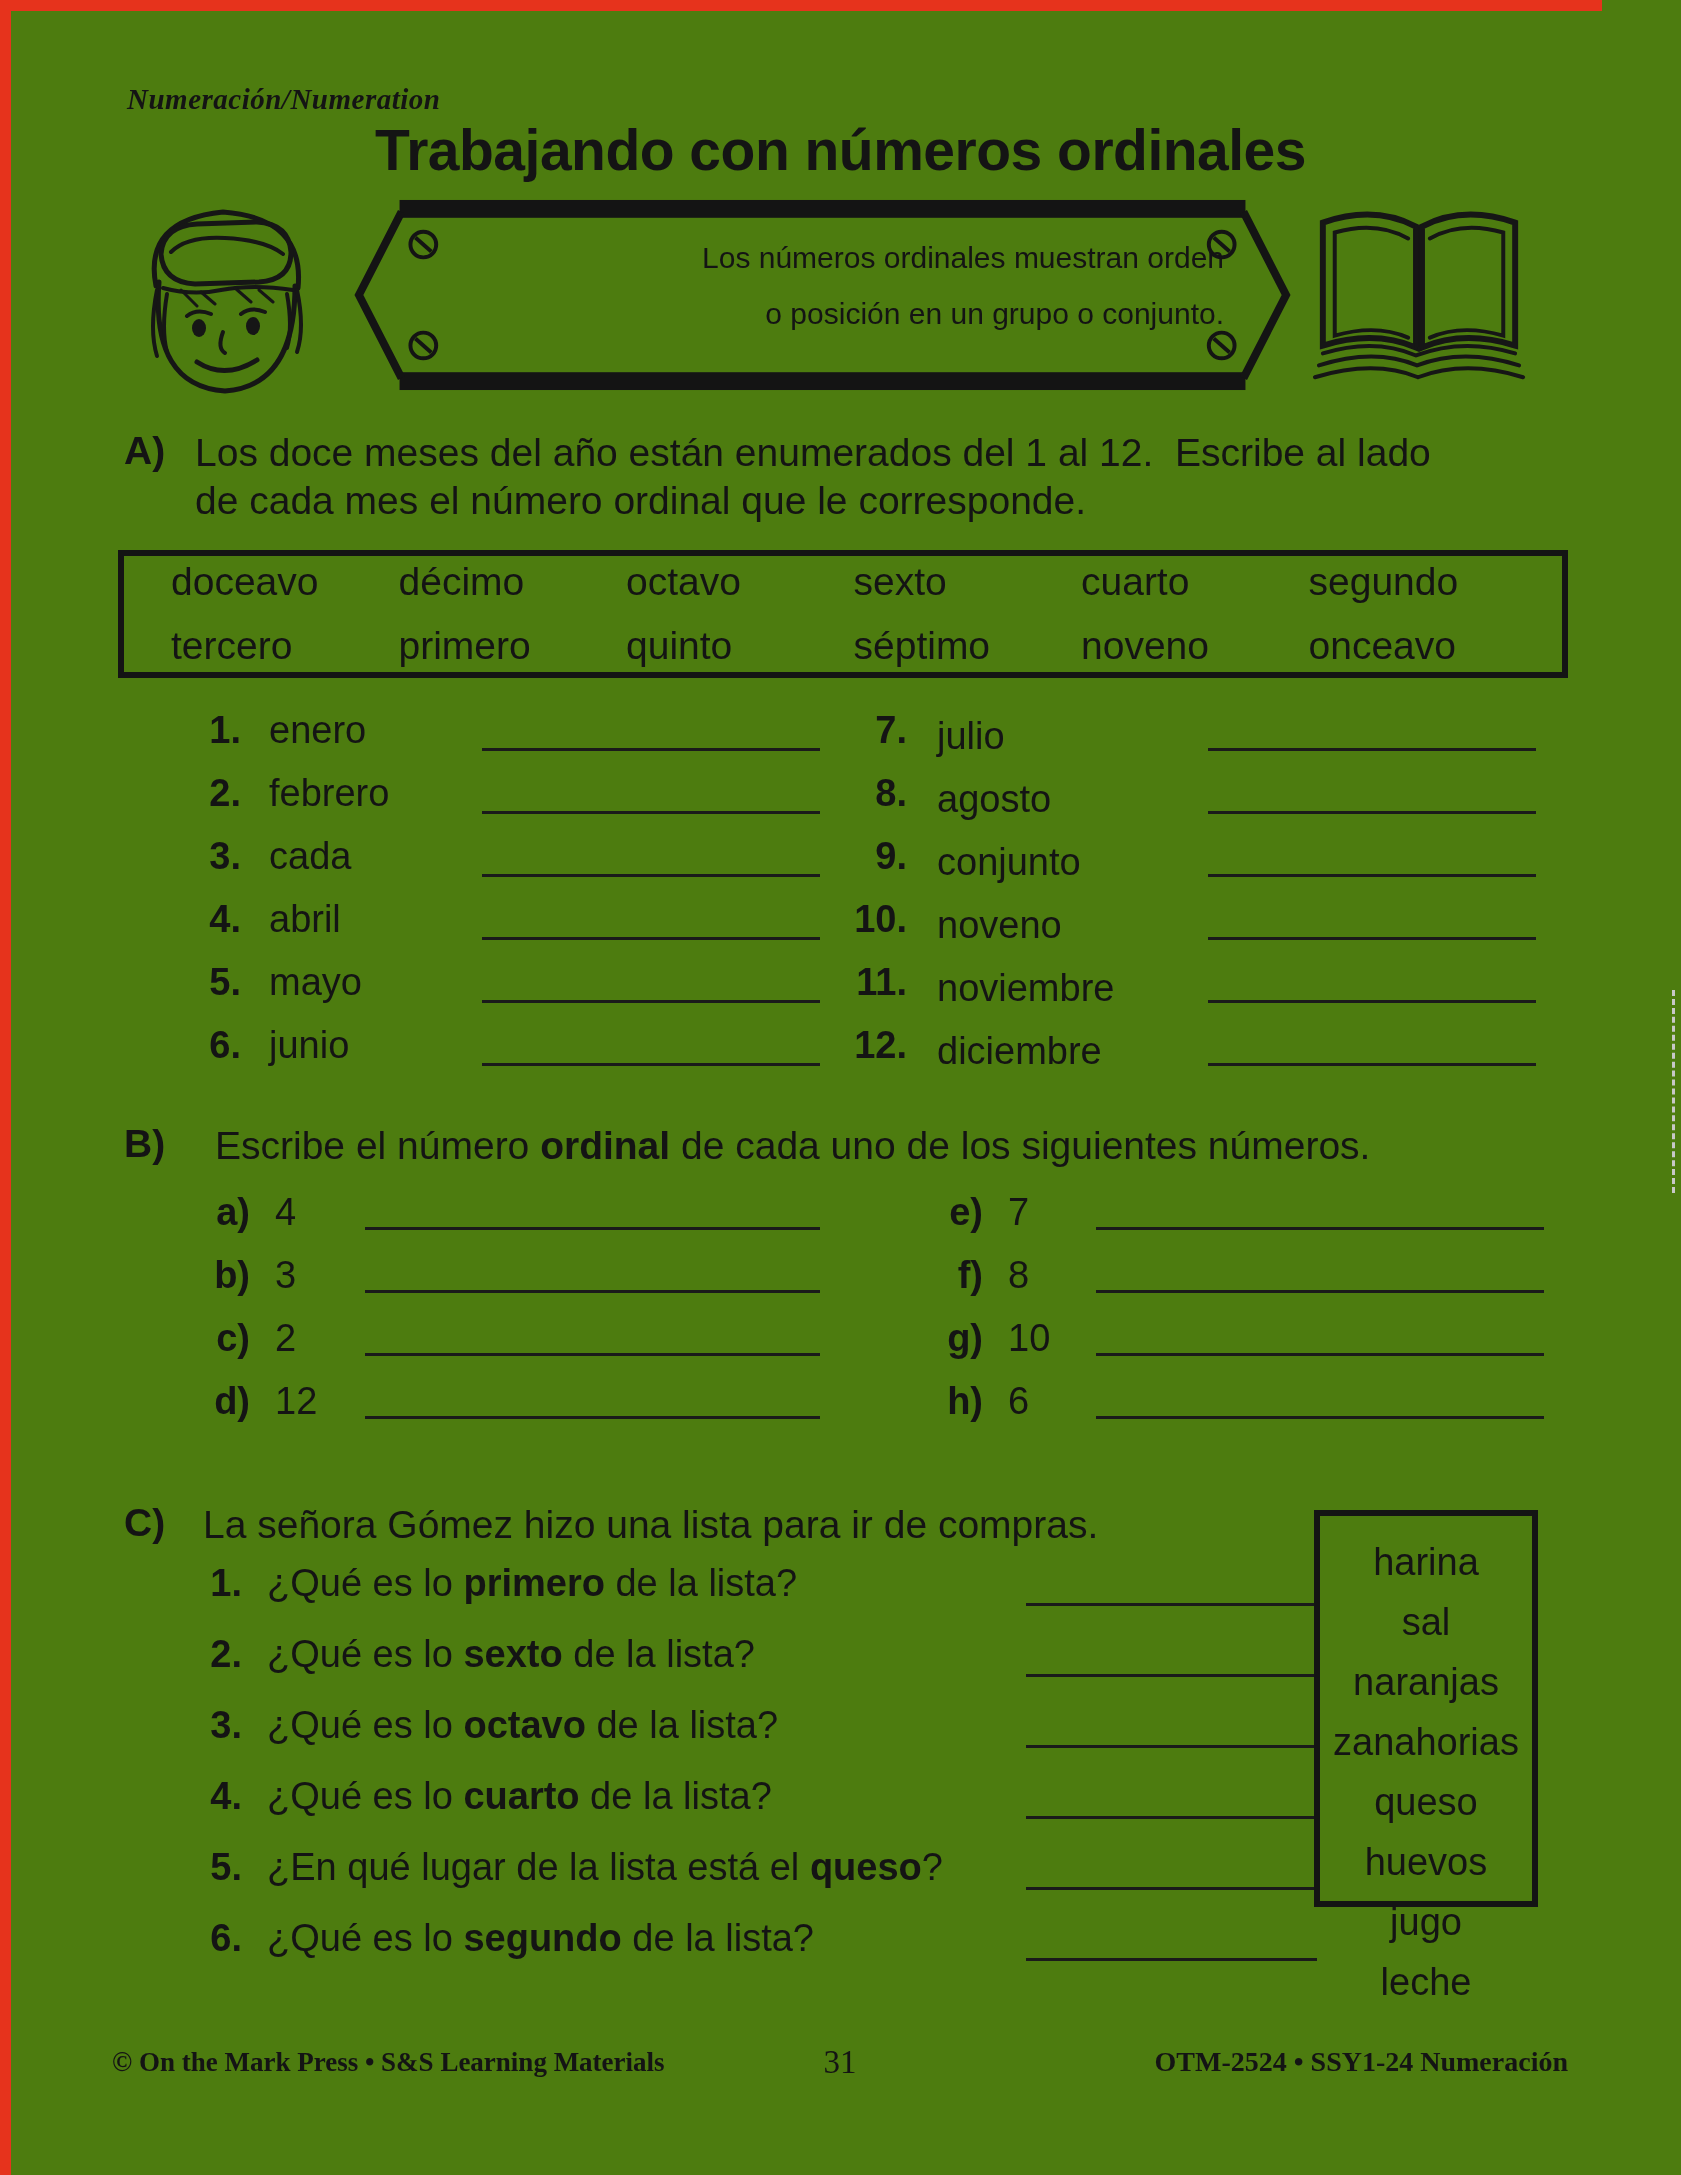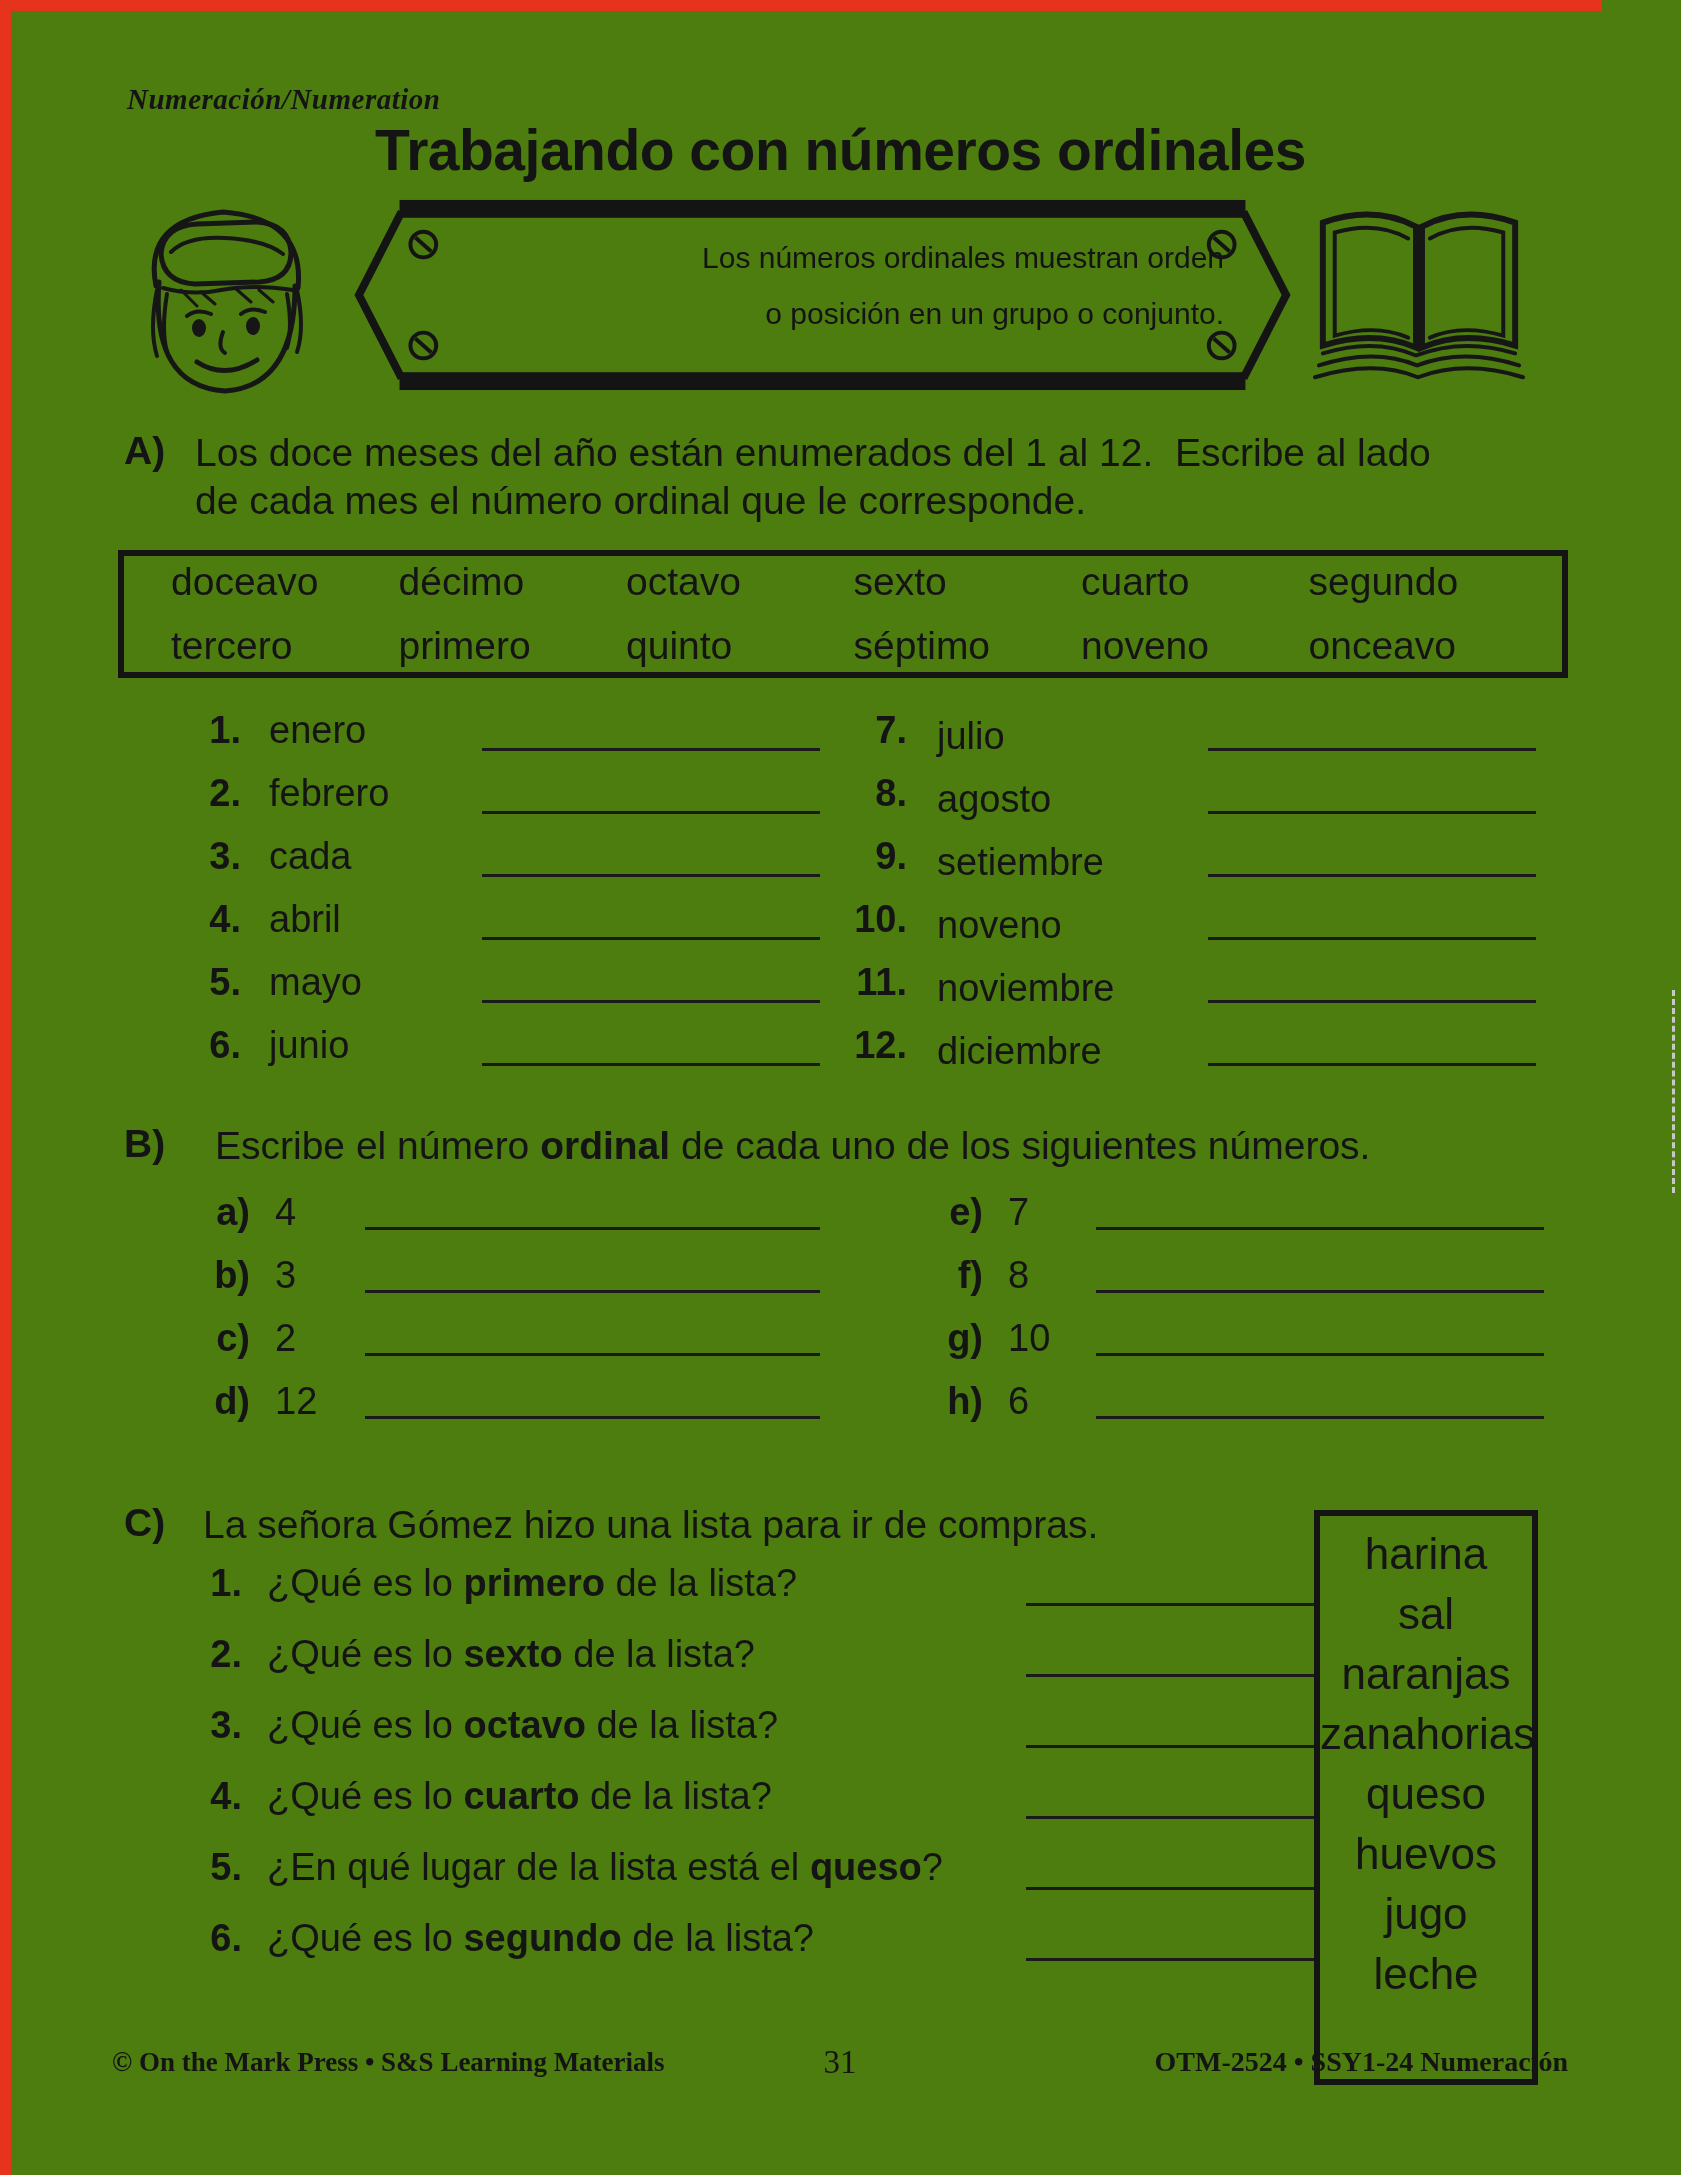--- a/index.html
+++ b/index.html
@@ -61,22 +61,22 @@
   .b-right .b-line{left:175px;width:448px;}
 
   
   .c-rows{left:188px;top:1548px;width:1129px;}
   .c-row{position:relative;height:71px;display:flex;align-items:center;font-size:38px;}
   .c-num{width:54px;text-align:right;font-weight:700;}
   .c-q{padding-left:25px;}
   .c-q b{font-weight:700;}
   .c-line{position:absolute;right:0;width:291px;bottom:13px;border-bottom:3px solid #1a1a1a;}
 
-  .shopping-box{left:1314px;top:1510px;width:224px;height:575px;border:6px solid #141414;
-    box-sizing:border-box;text-align:center;font-size:44px;line-height:60px;padding-top:8px;}
+  .shopping-box{left:1314px;top:1510px;width:224px;height:397px;border:6px solid #141414;
+    box-sizing:border-box;text-align:center;font-size:38px;line-height:60px;padding-top:16px;}
 
   
   .footer{left:112px;top:2037px;width:1456px;height:50px;display:flex;align-items:center;
     justify-content:space-between;font-family:"Liberation Serif",serif;}
   .footer-left{font-weight:700;font-size:27px;}
   .footer-right{font-weight:700;font-size:28px;}
   .footer-page{position:absolute;left:50%;transform:translateX(-50%);font-size:33px;}
 
   
   .artifact{left:1672px;top:990px;height:203px;width:0;border-left:3px dashed #c8c8c8;}
@@ -202,21 +202,21 @@
         <span class="m-name">julio</span>
         <span class="m-line"></span>
       </div>
     <div class="m-row">
         <span class="m-num">8.</span>
         <span class="m-name">agosto</span>
         <span class="m-line"></span>
       </div>
     <div class="m-row">
         <span class="m-num">9.</span>
-        <span class="m-name">setiembre</span>
+        <span class="m-name">conjunto</span>
         <span class="m-line"></span>
       </div>
     <div class="m-row">
         <span class="m-num">10.</span>
         <span class="m-name">noveno</span>
         <span class="m-line"></span>
       </div>
     <div class="m-row">
         <span class="m-num">11.</span>
         <span class="m-name">noviembre</span>

